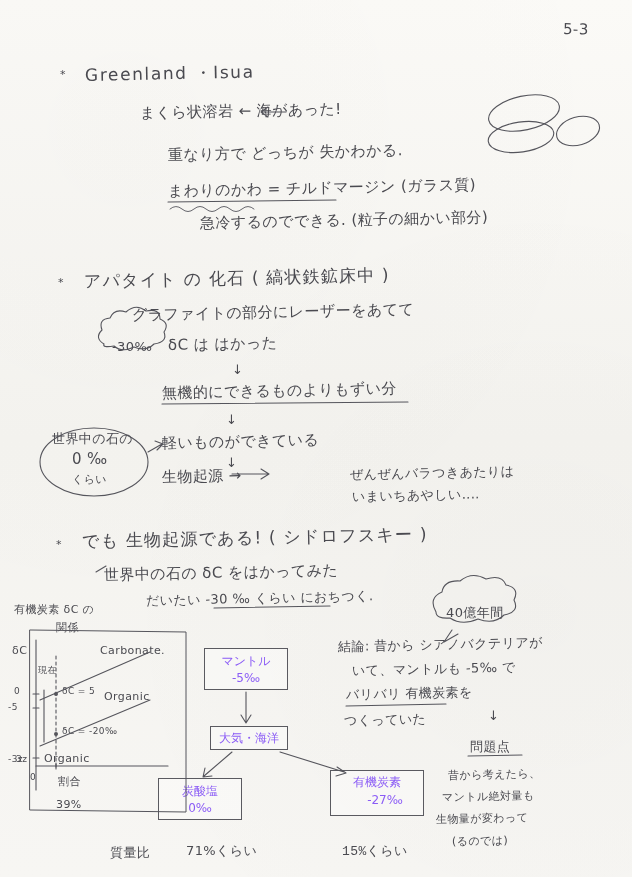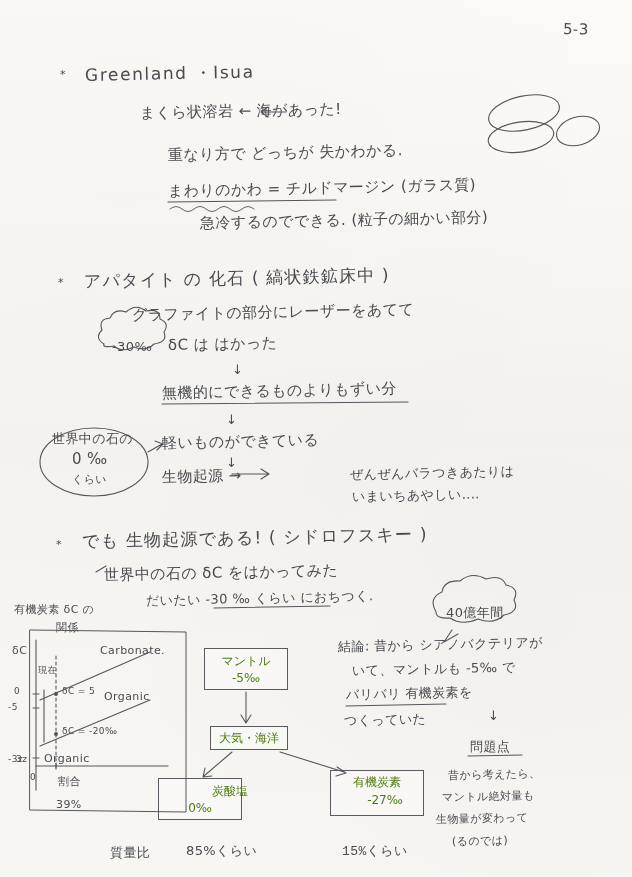--- a/index.html
+++ b/index.html
@@ -45,21 +45,21 @@
     position: absolute;
     border: 1px solid #5a5a60;
     background: rgba(255,255,255,0.35);
     box-sizing: border-box;
   }
   .boxlabel {
     position: absolute;
     white-space: pre;
     text-align: center;
     font-size: 12px;
-    color: #4d7c0f;
+    color: #8b5cf6;
     line-height: 1.35;
   }
   svg.overlay {
     position: absolute;
     inset: 0;
     width: 632px;
     height: 877px;
     pointer-events: none;
   }
   .page-num {
@@ -149,29 +149,29 @@
   <div class="hw sz-s" style="left:56px; top:798px;">39%</div>
 
   <div class="box" style="left:204px; top:648px; width:84px; height:42px;"></div>
   <div class="boxlabel" style="left:204px; top:653px; width:84px;">マントル</div>
   <div class="boxlabel" style="left:204px; top:670px; width:84px;">-5‰</div>
 
   <div class="box" style="left:210px; top:726px; width:78px; height:24px;"></div>
   <div class="boxlabel" style="left:210px; top:730px; width:78px;font-family:Liberation Serif, serif;">大気・海洋</div>
 
   <div class="box" style="left:158px; top:778px; width:84px; height:42px;"></div>
-  <div class="boxlabel" style="left:152px; top:783px; width:84px;padding-left:36px;">炭酸塩</div>
+  <div class="boxlabel" style="left:158px; top:783px; width:84px;">炭酸塩</div>
   <div class="boxlabel" style="left:158px; top:800px; width:84px;">0‰</div>
 
   <div class="box" style="left:330px; top:770px; width:94px; height:46px;"></div>
   <div class="boxlabel" style="left:330px; top:774px; width:94px;">有機炭素</div>
   <div class="boxlabel" style="left:330px; top:792px; width:110px;">-27‰</div>
 
   <div class="hw sz-m" style="left:110px; top:844px;">質量比</div>
-  <div class="hw sz-m" style="left:186px; top:842px;">85%くらい</div>
+  <div class="hw sz-m" style="left:186px; top:842px;">71%くらい</div>
   <div class="hw sz-m" style="left:342px; top:842px;font-family:Liberation Mono, monospace;">15%くらい</div>
 
   <div class="hw sz-m tilt1" style="left:338px; top:638px;">結論: 昔から シアノバクテリアが</div>
   <div class="hw sz-m tilt1" style="left:352px; top:662px;">いて、マントルも -5‰ で</div>
   <div class="hw sz-m tilt1" style="left:346px; top:686px;">バリバリ 有機炭素を</div>
   <div class="hw sz-m tilt1" style="left:344px; top:712px;">つくっていた</div>
 
   <div class="hw sz-m" style="left:488px; top:708px;">↓</div>
 
   <div class="hw sz-m" style="left:470px; top:738px;">問題点</div>

